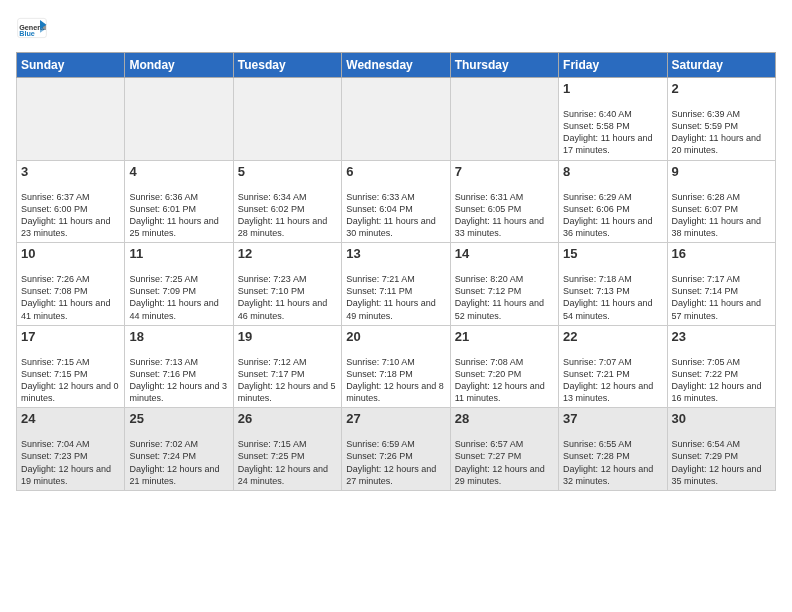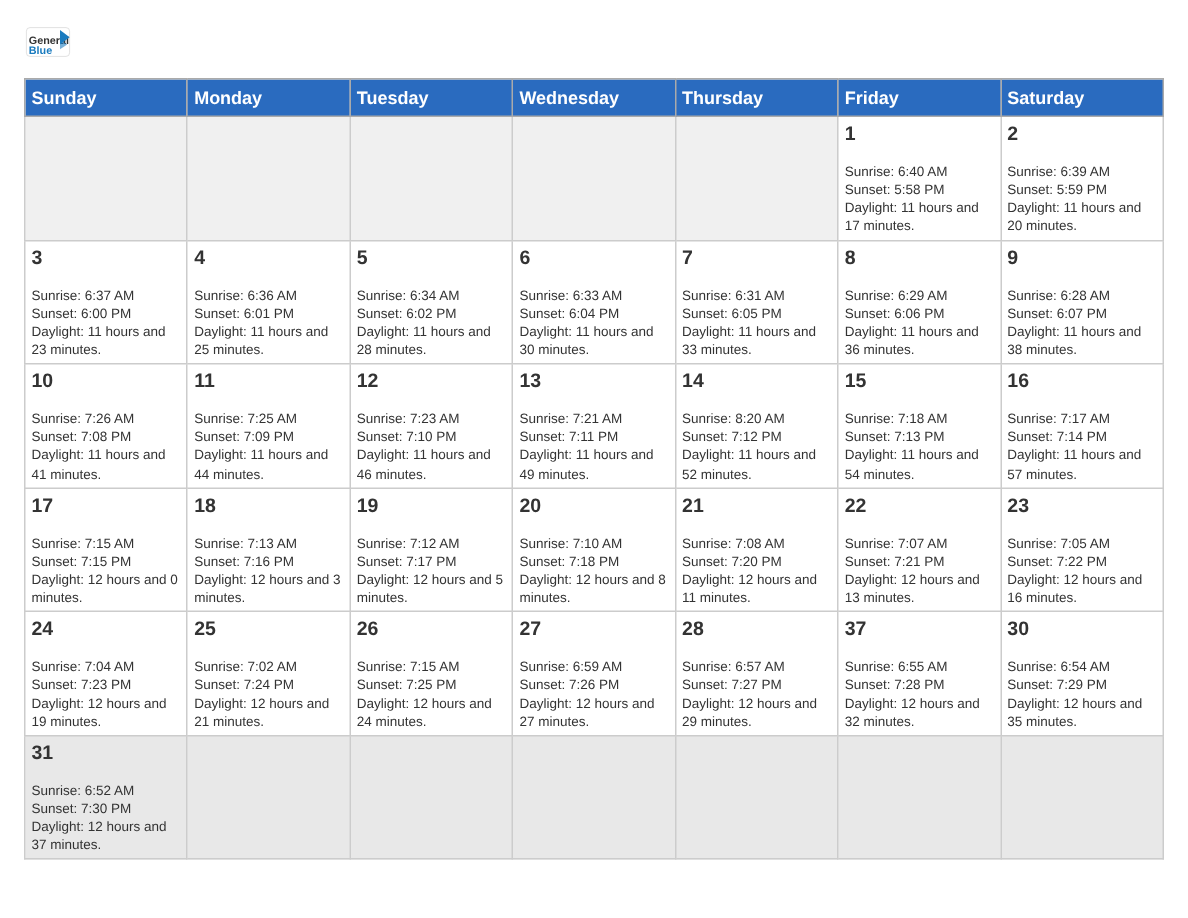--- a/index.html
+++ b/index.html
@@ -350,30 +350,15 @@
 and 32 minutes.</div>
           </td>
           <td>
             <span class="day-num">30</span>
             <div class="day-info">Sunrise: 6:54 AM
 Sunset: 7:29 PM
 Daylight: 12 hours
 and 35 minutes.</div>
           </td>
         </tr>
-        <tr>
-          <td>
-            <span class="day-num">31</span>
-            <div class="day-info">Sunrise: 6:52 AM
-Sunset: 7:30 PM
-Daylight: 12 hours
-and 37 minutes.</div>
-          </td>
-          <td class="empty"></td>
-          <td class="empty"></td>
-          <td class="empty"></td>
-          <td class="empty"></td>
-          <td class="empty"></td>
-          <td class="empty"></td>
-        </tr>
       </tbody>
   </table>
 </div>
 
 </body></html>

